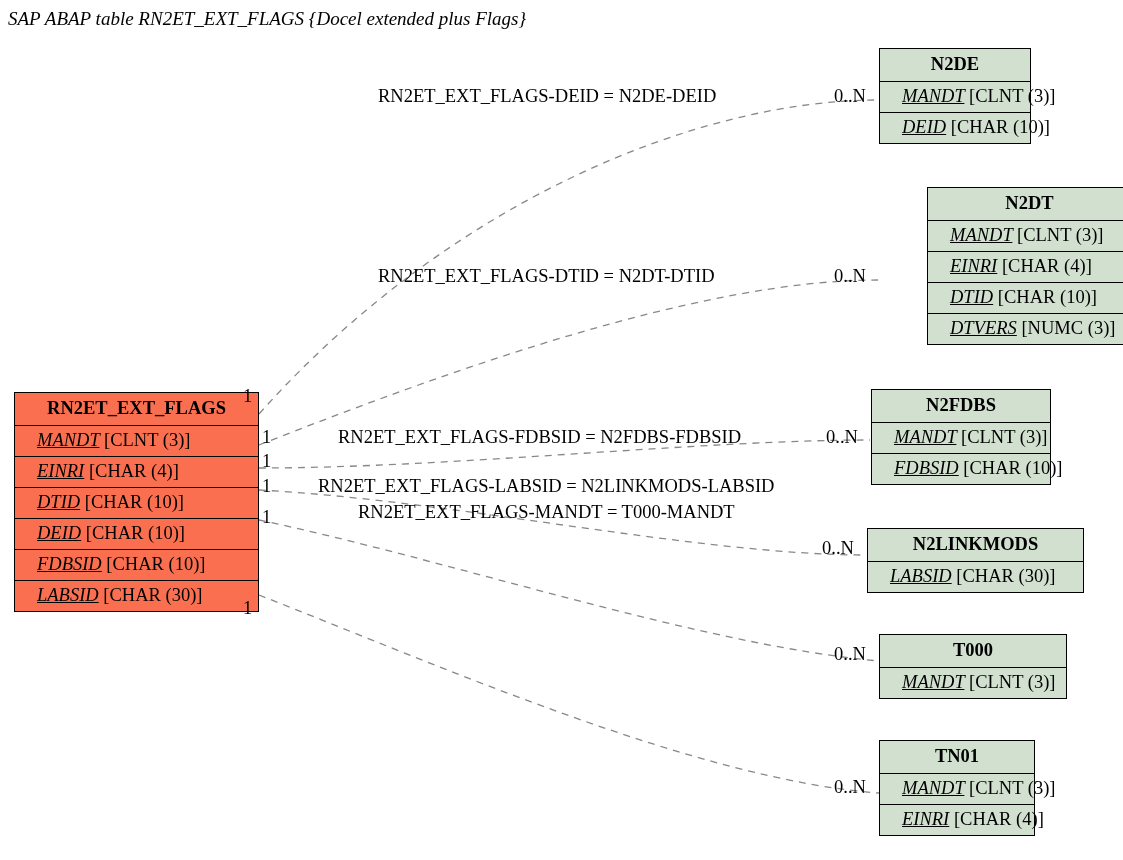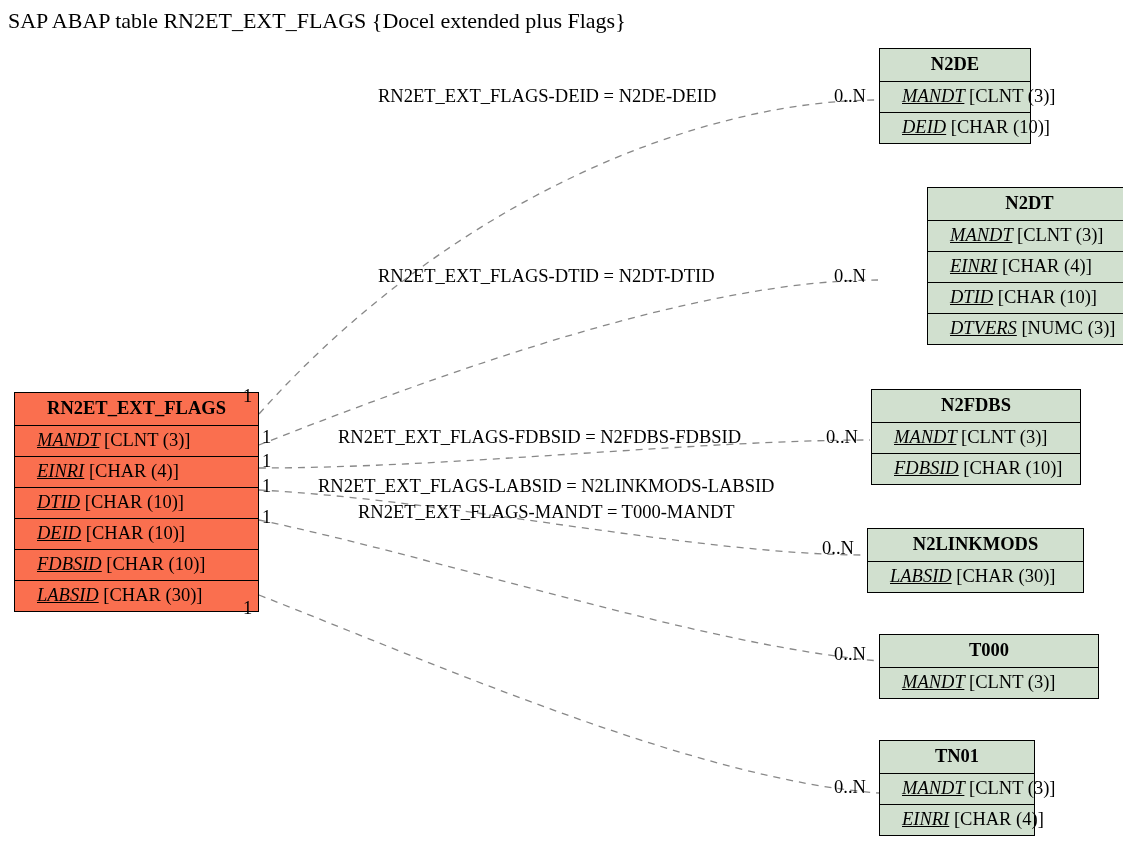--- a/index.html
+++ b/index.html
@@ -21,21 +21,22 @@
     position: absolute;
     left: 0; top: 0;
     width: 1123px;
     height: 860px;
     pointer-events: none;
   }
   .title {
     position: absolute;
     left: 8px;
     top: 8px;
-    font-size: 22px;
+    font-size: 19px;
+    font-style: italic;
   }
   .entity {
     position: absolute;
     border: 1px solid #000;
     box-sizing: border-box;
   }
   .entity .header {
     text-align: center;
     font-weight: bold;
     padding: 5px 10px 6px 10px;
@@ -100,32 +101,32 @@
   </div>
 
   <div class="entity green" style="left:927px; top:187px; width:205px;">
     <div class="header">N2DT</div>
     <div class="row"><span class="fname">MANDT</span> <span class="ftype">[CLNT (3)]</span></div>
     <div class="row"><span class="fname">EINRI</span> <span class="ftype">[CHAR (4)]</span></div>
     <div class="row"><span class="fname">DTID</span> <span class="ftype">[CHAR (10)]</span></div>
     <div class="row"><span class="fname">DTVERS</span> <span class="ftype">[NUMC (3)]</span></div>
   </div>
 
-  <div class="entity green" style="left:871px; top:389px; width:210px;">
+  <div class="entity green" style="left:871px; top:389px; width:180px;">
     <div class="header">N2FDBS</div>
     <div class="row"><span class="fname">MANDT</span> <span class="ftype">[CLNT (3)]</span></div>
     <div class="row"><span class="fname">FDBSID</span> <span class="ftype">[CHAR (10)]</span></div>
   </div>
 
   <div class="entity green" style="left:867px; top:528px; width:217px;">
     <div class="header">N2LINKMODS</div>
     <div class="row"><span class="fname">LABSID</span> <span class="ftype">[CHAR (30)]</span></div>
   </div>
 
-  <div class="entity green" style="left:879px; top:634px; width:220px;">
+  <div class="entity green" style="left:879px; top:634px; width:188px;">
     <div class="header">T000</div>
     <div class="row"><span class="fname">MANDT</span> <span class="ftype">[CLNT (3)]</span></div>
   </div>
 
   <div class="entity green" style="left:879px; top:740px; width:156px;">
     <div class="header">TN01</div>
     <div class="row"><span class="fname">MANDT</span> <span class="ftype">[CLNT (3)]</span></div>
     <div class="row"><span class="fname">EINRI</span> <span class="ftype">[CHAR (4)]</span></div>
   </div>
 

